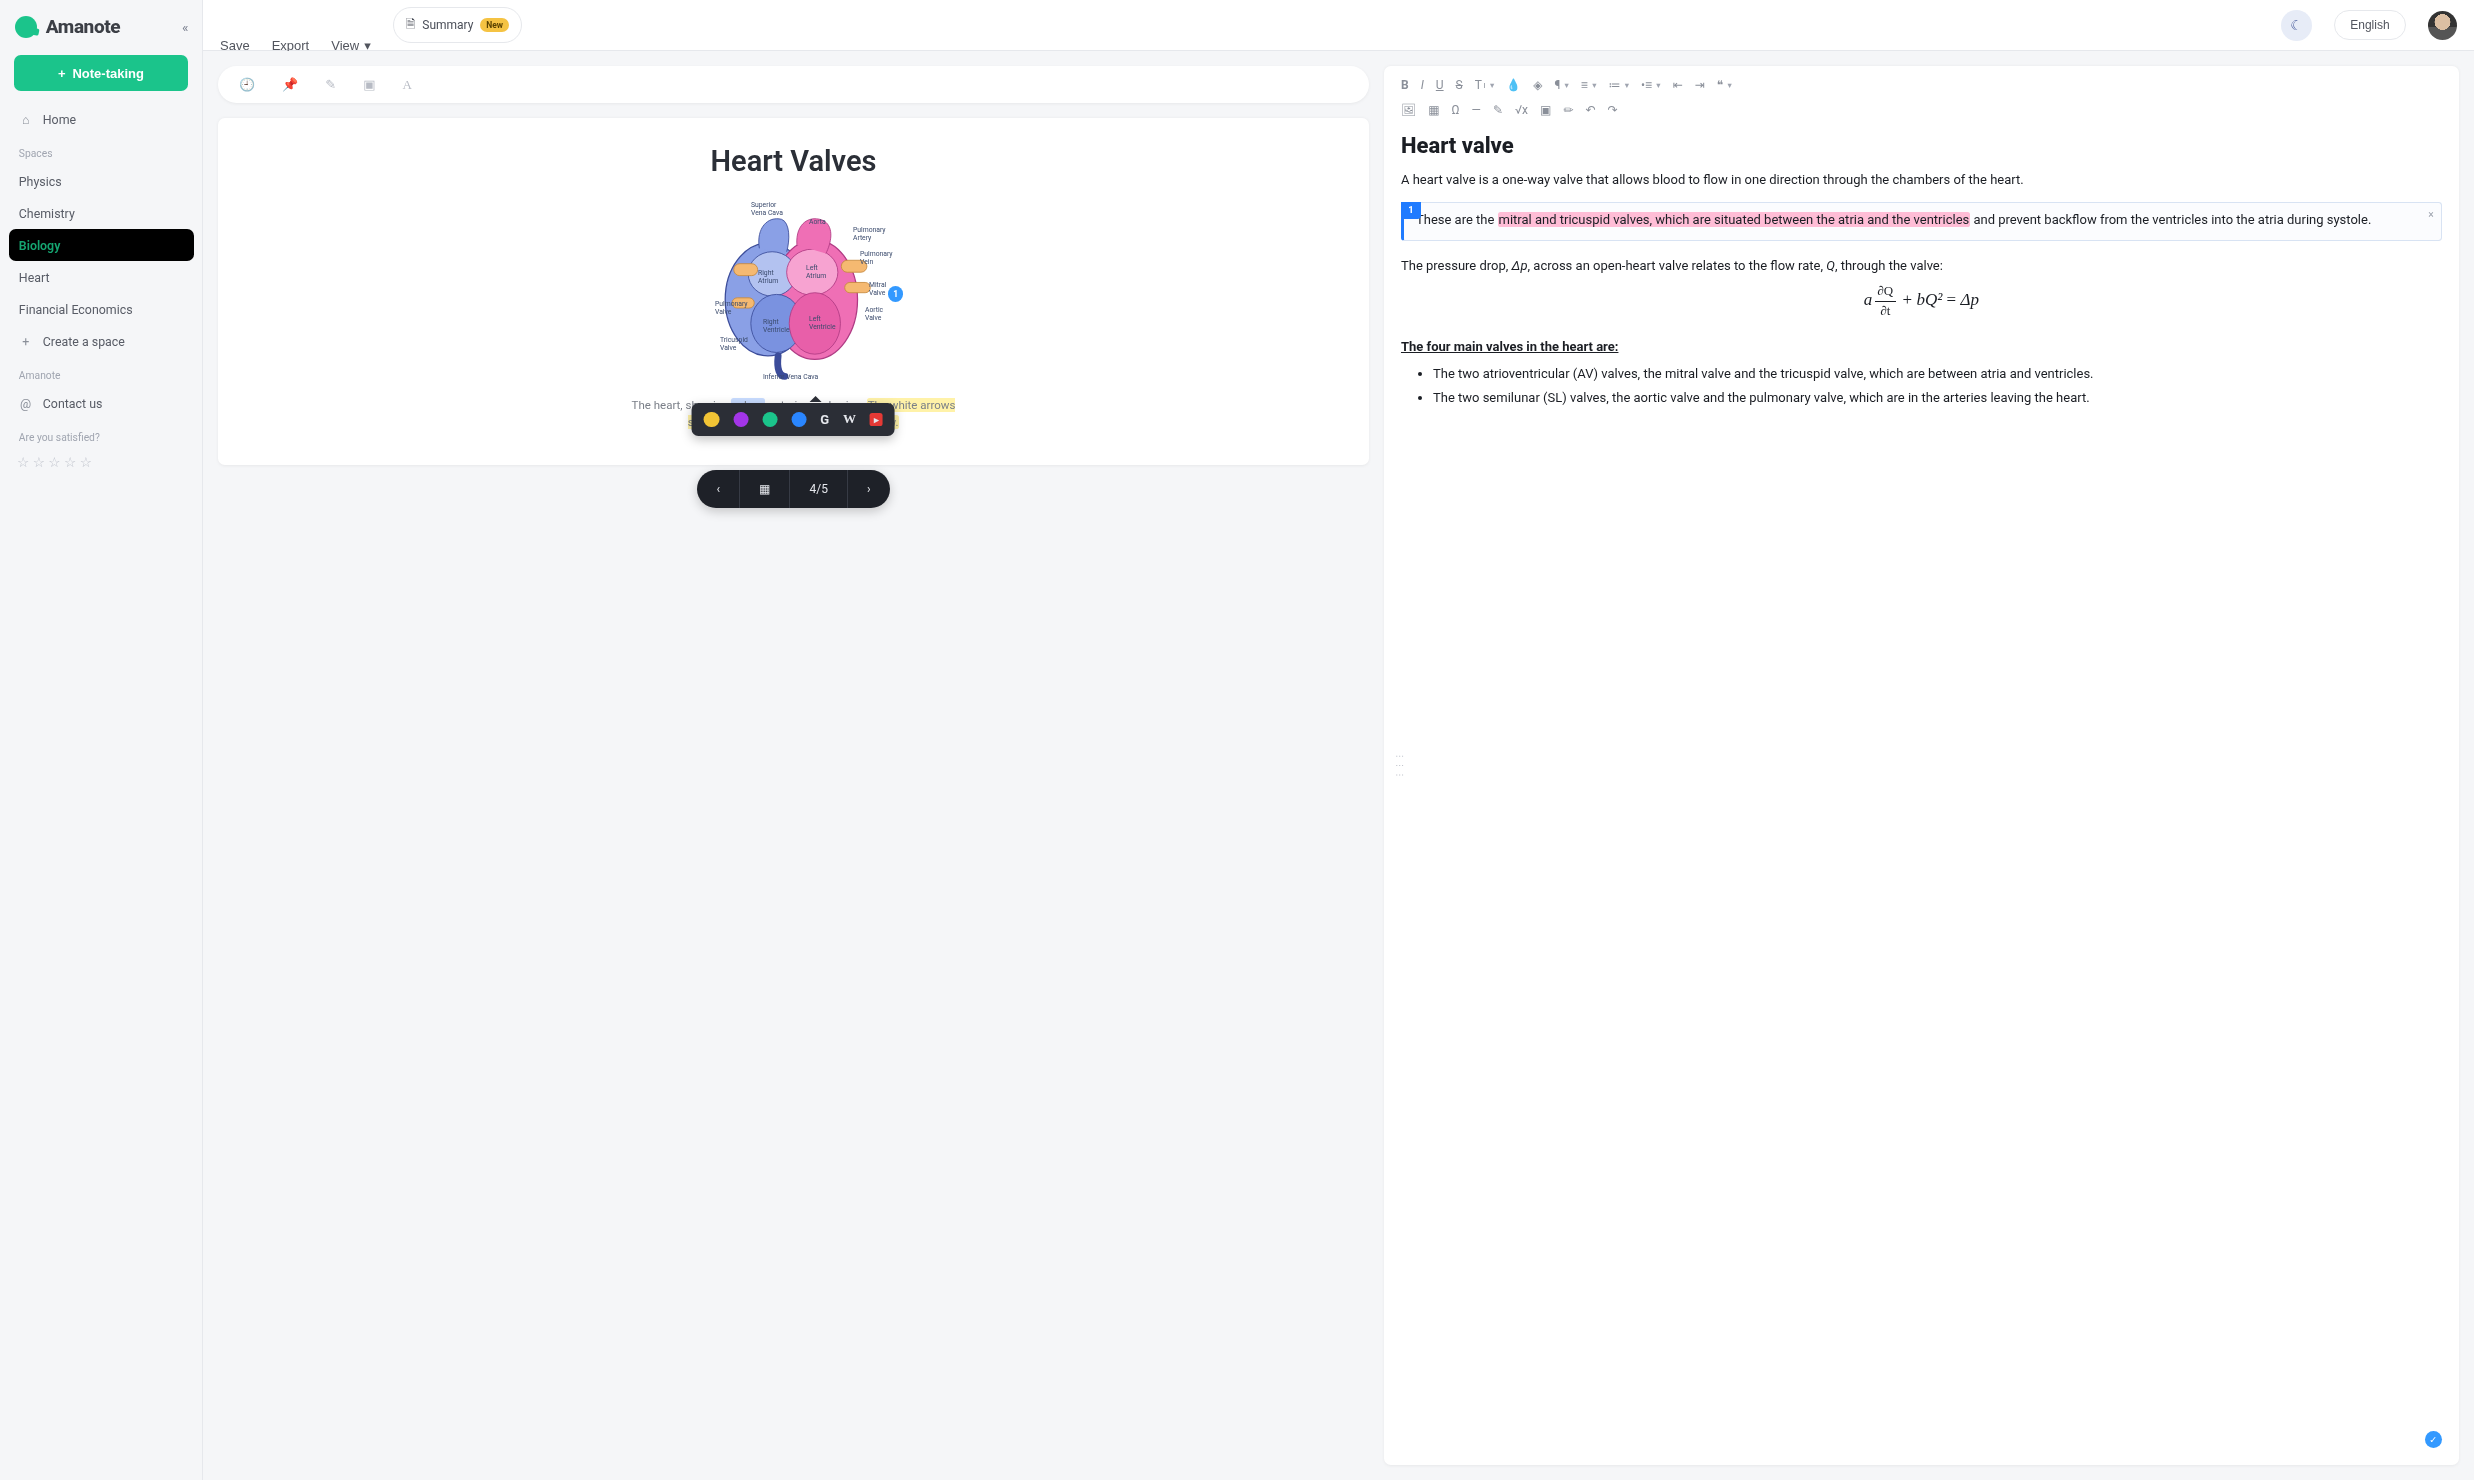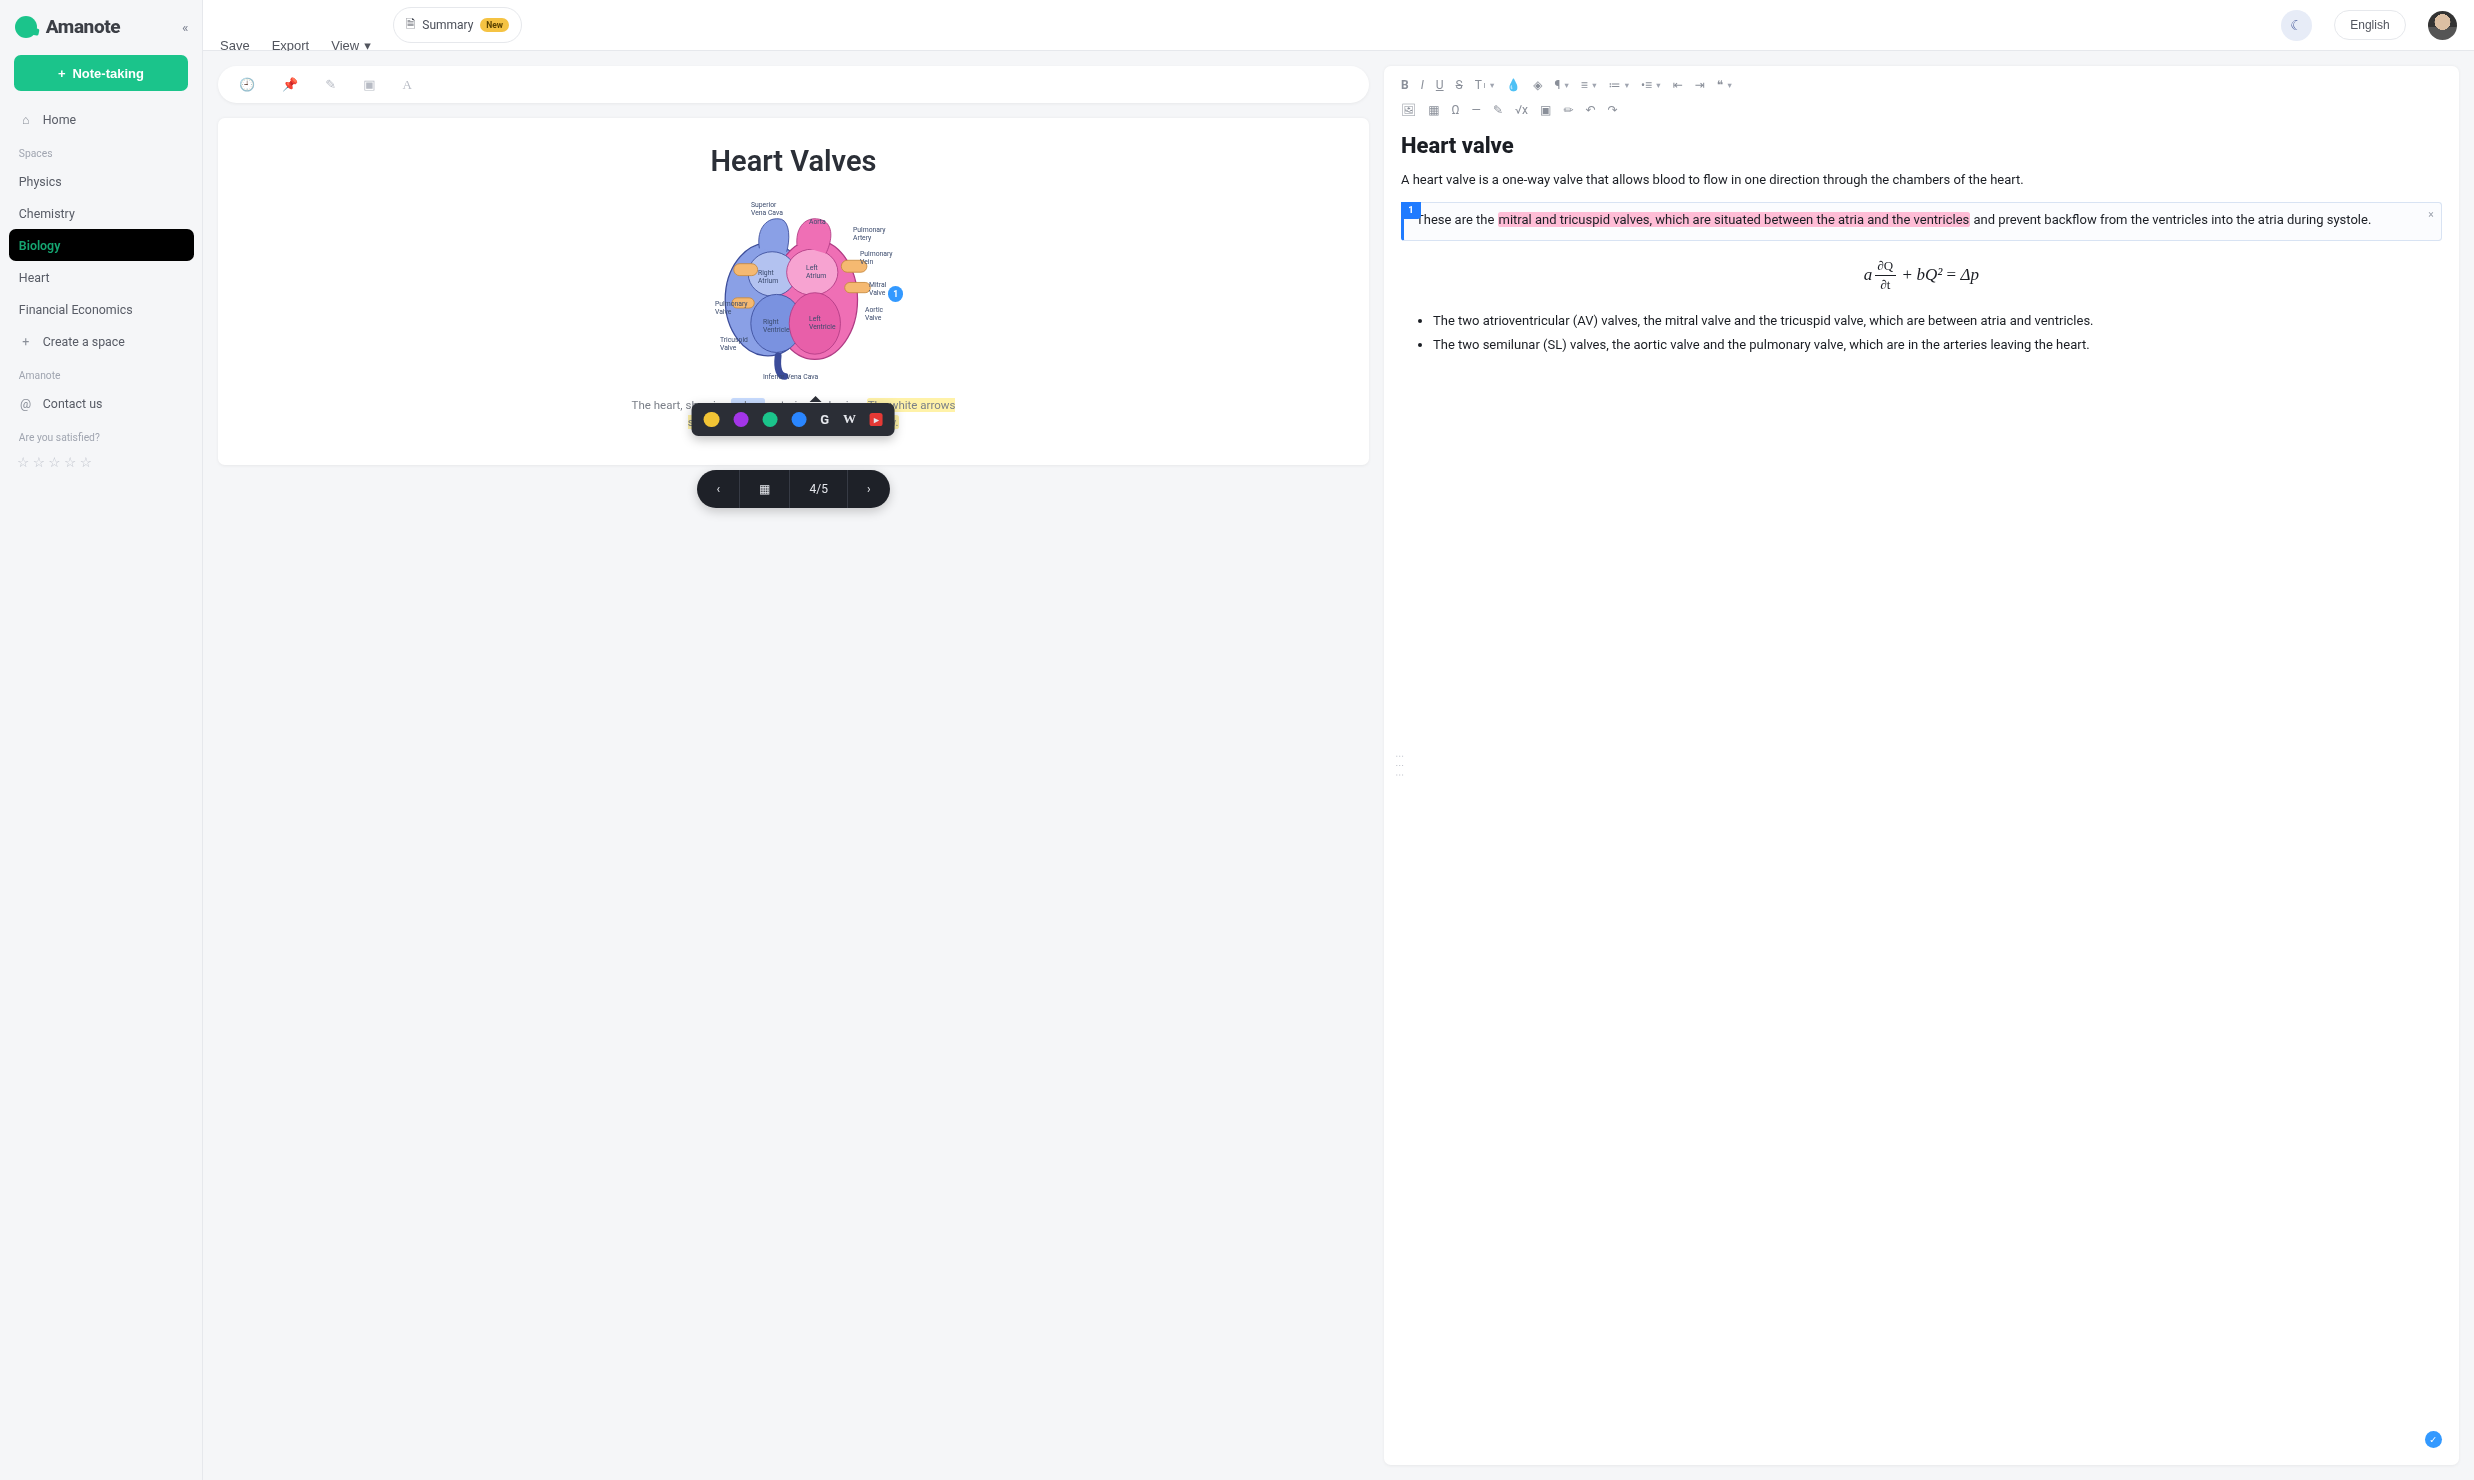--- a/index.html
+++ b/index.html
@@ -294,25 +294,29 @@
         <div class="ed-body">
           <div class="ed-h1">Heart valve</div>
           <div>A heart valve is a one-way valve that allows blood to flow in one direction through the chambers of the heart.</div>
 
           <div class="note-block">
             <span class="tag">1</span>
             <span class="close">×</span>
             <span>These are the </span><span class="hl-pink">mitral and tricuspid valves, which are situated between the atria and the ventricles</span><span> and prevent backflow from the ventricles into the atria during systole.</span>
           </div>
 
+          <p>
+            <span>The pressure drop, </span><span class="italic-var">Δp</span><span>, across an open-heart valve relates to the flow rate, </span><span class="italic-var">Q</span><span>, through the valve:</span>
+          </p>
 
           <div class="eq">
             <span class="italic-var">a</span><span class="frac"><span class="top">∂Q</span><span class="bot">∂t</span></span><span> + </span><span class="italic-var">b</span><span class="italic-var">Q²</span><span> = </span><span class="italic-var">Δp</span>
           </div>
 
+          <div class="sub-h">The four main valves in the heart are:</div>
           <ul>
             <li>The two atrioventricular (AV) valves, the mitral valve and the tricuspid valve, which are between atria and ventricles.</li>
             <li>The two semilunar (SL) valves, the aortic valve and the pulmonary valve, which are in the arteries leaving the heart.</li>
           </ul>
         </div>
 
         <div class="status-check">✓</div>
       </div>
     </div>
   </div>

